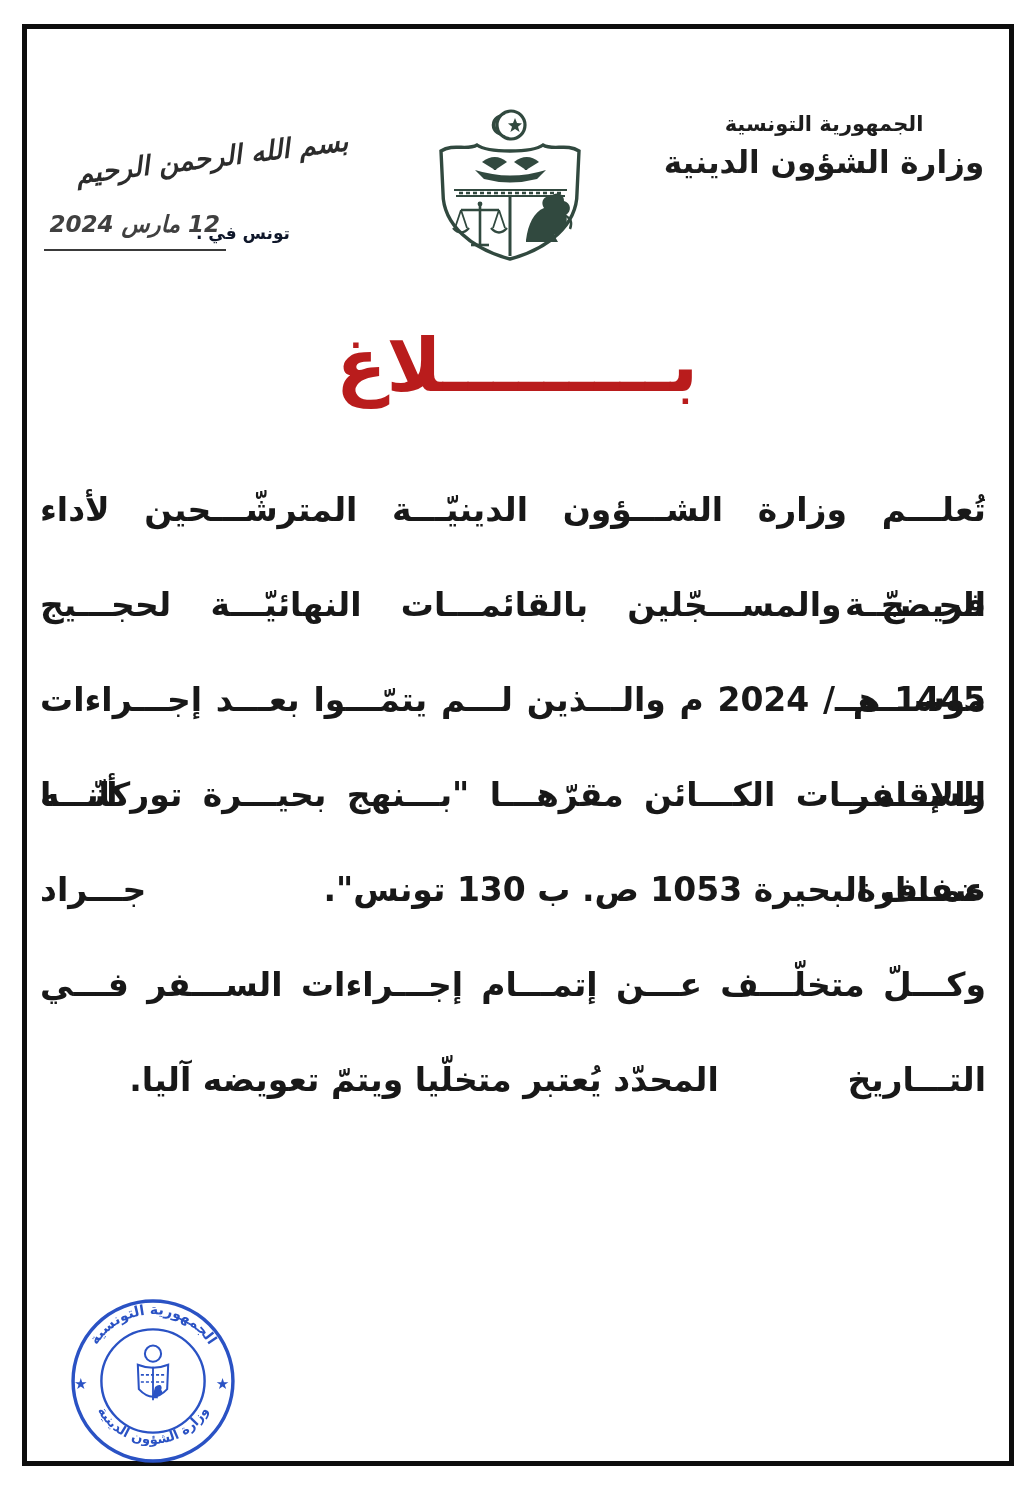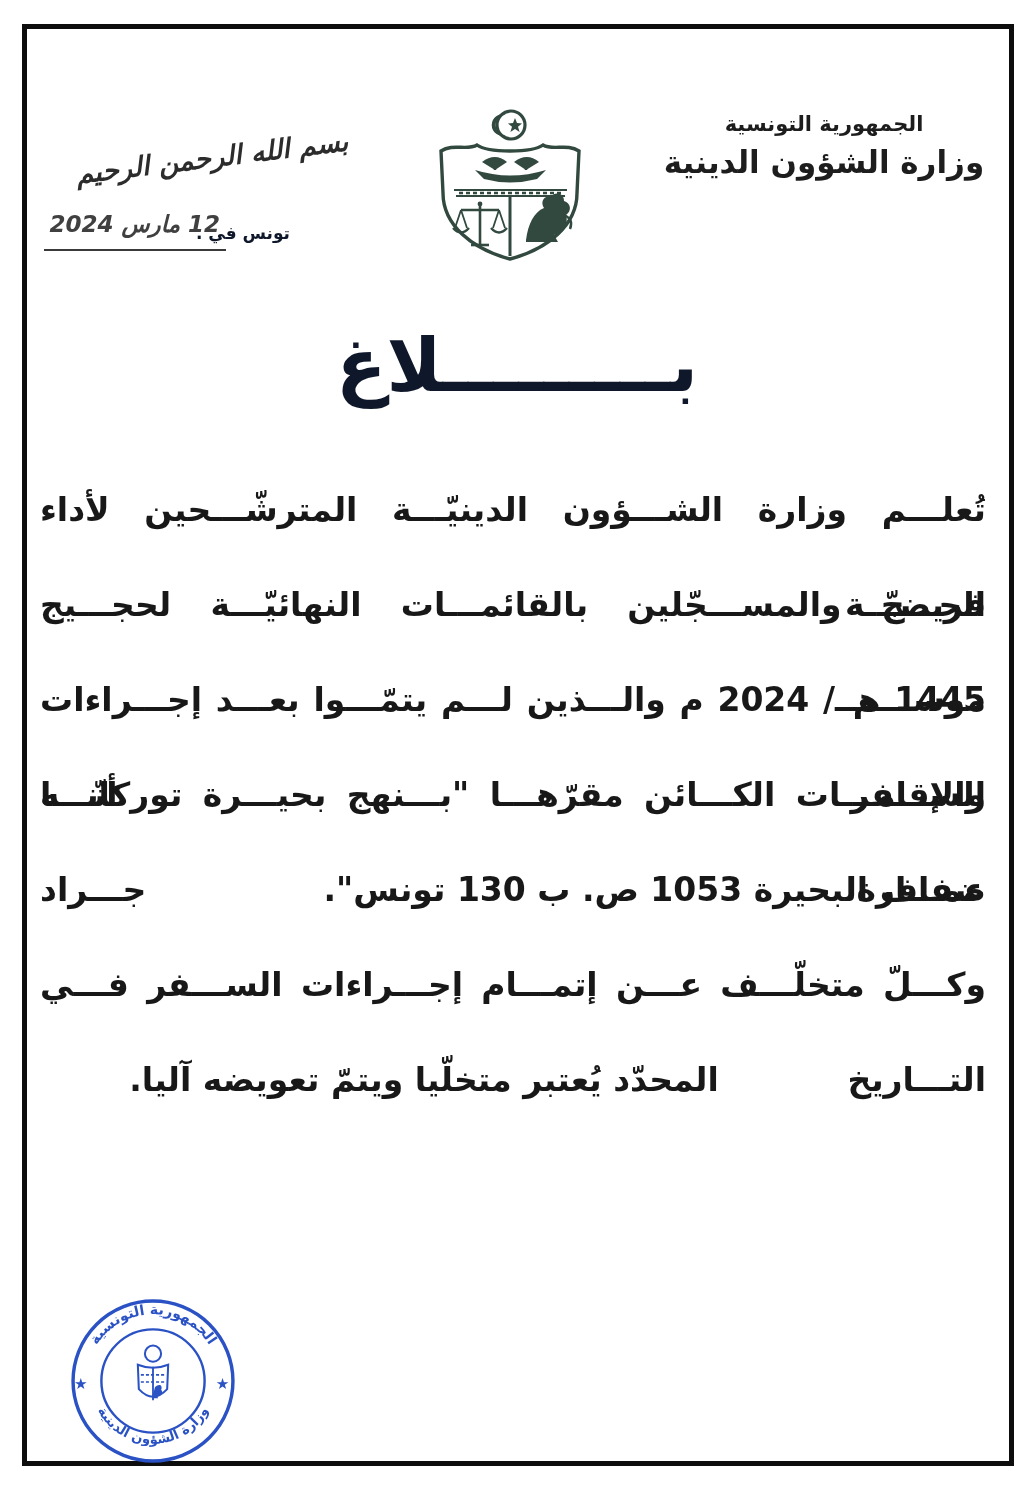--- a/index.html
+++ b/index.html
@@ -42,21 +42,21 @@
   .hdr-right{
     position:absolute;left:648px;top:112px;width:352px;
     direction:rtl;text-align:center;color:#1d1d1d;
   }
   .hdr-republic{font-size:21px;font-weight:bold;letter-spacing:0;}
   .hdr-ministry{font-size:31px;font-weight:bold;margin-top:8px;}
   
   .doc-title{
     position:absolute;left:0;top:322px;width:1034px;
     direction:rtl;text-align:center;
-    font-size:74px;font-weight:bold;color:#0f172a;
+    font-size:74px;font-weight:bold;color:#b91c1c;
   }
   
   .body-text{
     position:absolute;left:40px;top:462px;width:946px;
     direction:rtl;color:#181818;
     font-size:33px;font-weight:bold;
   }
   .bline{
     display:block;height:95px;line-height:95px;
     white-space:nowrap;overflow:visible;

